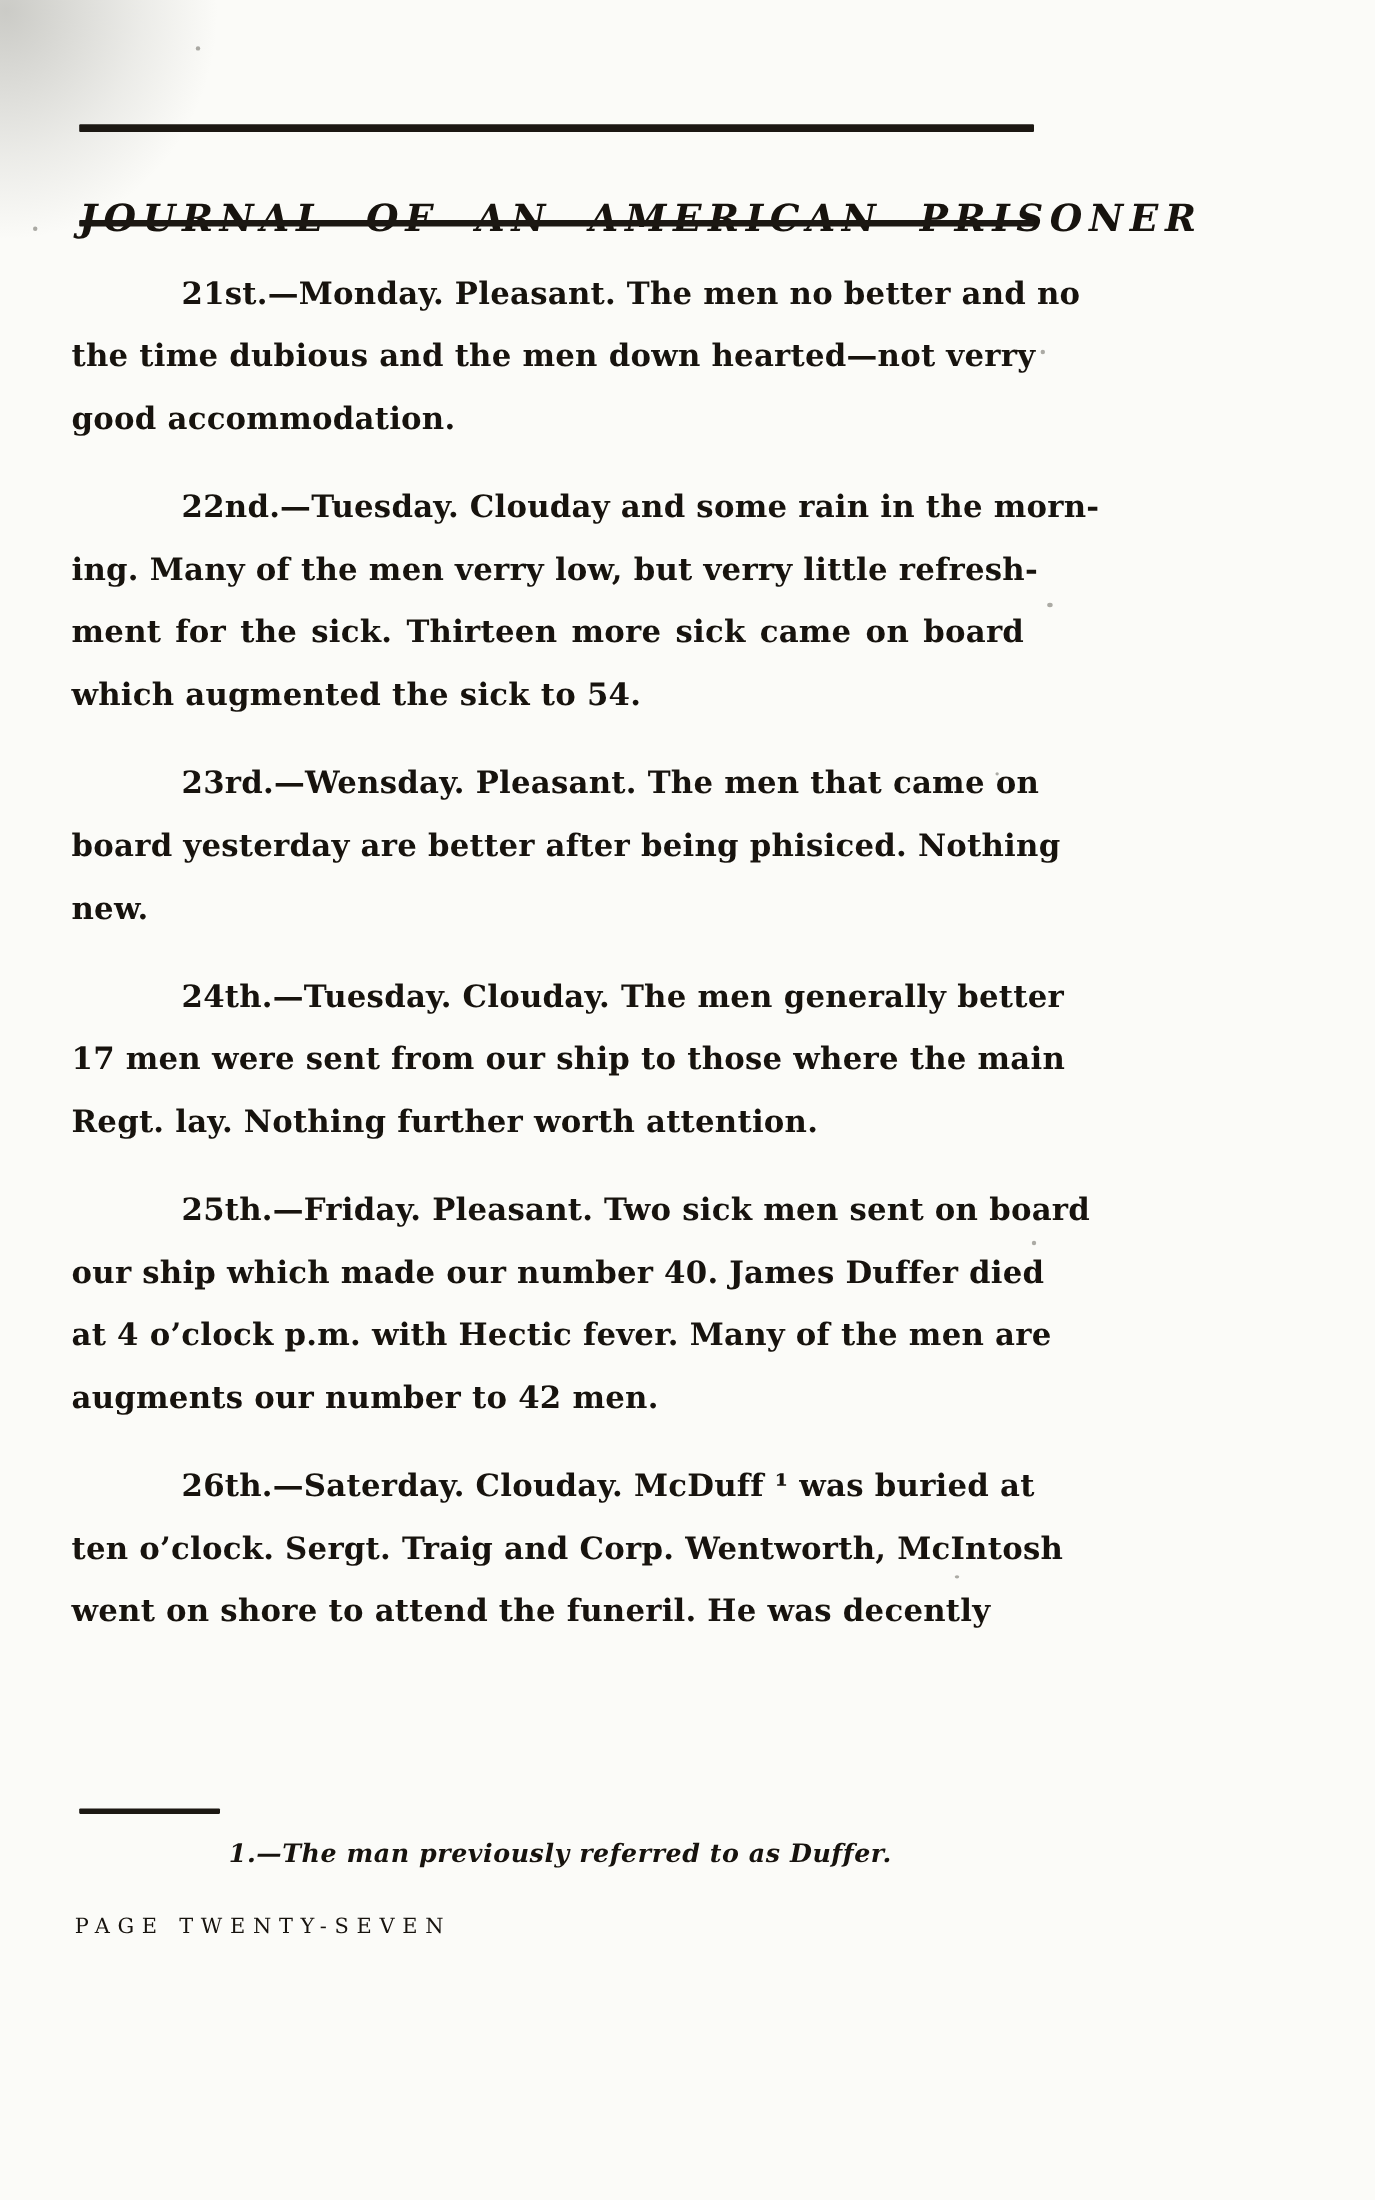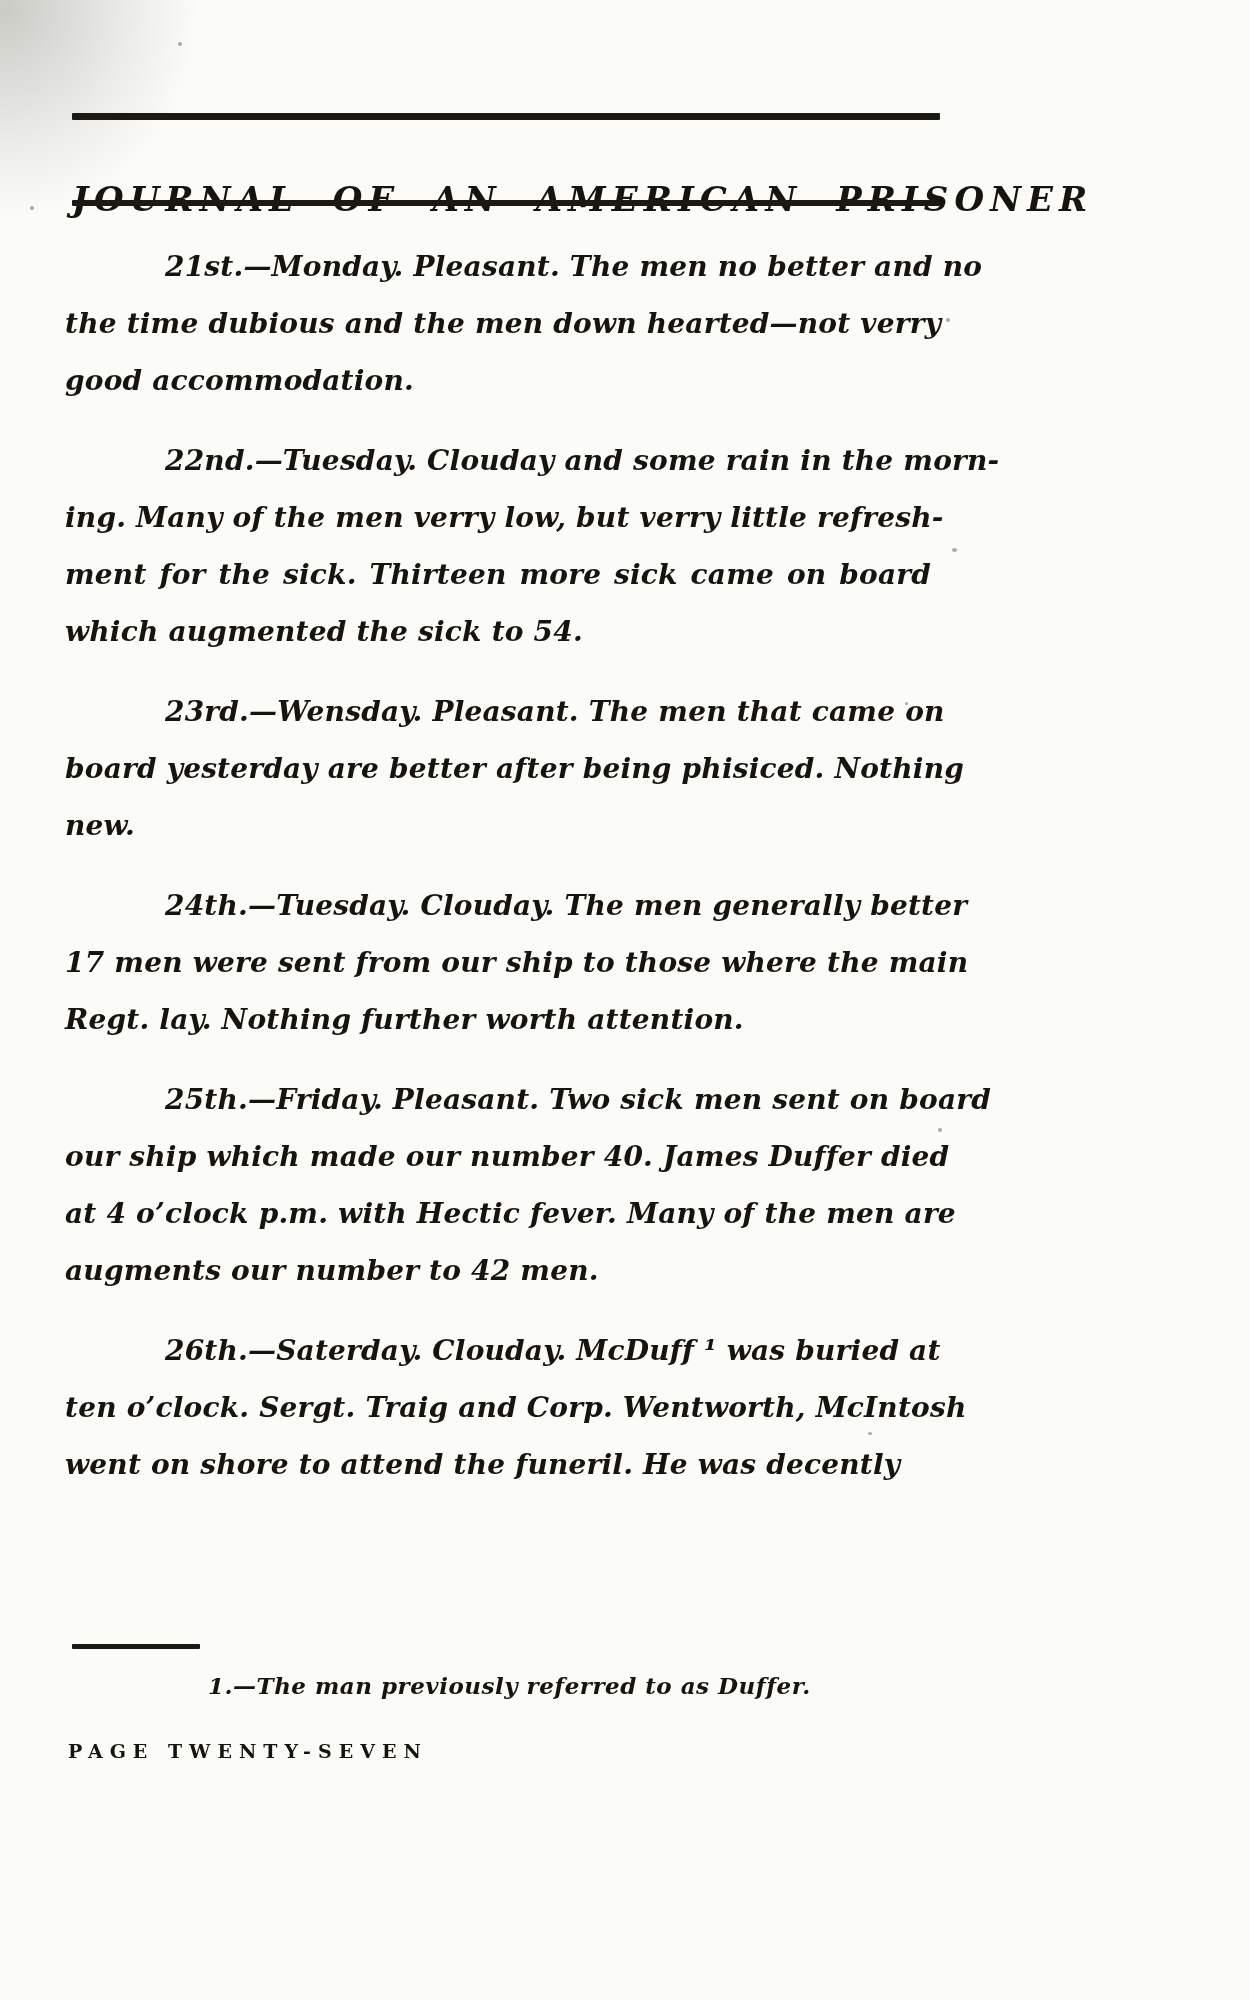--- a/index.html
+++ b/index.html
@@ -66,21 +66,21 @@
   .journal-body {
     position: absolute;
     left: 65px;
     top: 238px;
     width: 866px;
     font-size: 28px;
     font-weight: bold;
     line-height: 57px;
     letter-spacing: 0.2px;
   }
-  .entry { margin: 0 0 23px 0; font-style: italic; }
+  .entry { margin: 0 0 23px 0; }
   .pline {
     text-align: justify;
     text-align-last: justify;
     white-space: nowrap;
   }
   .pline.first { text-indent: 100px; }
   .pline.last  { text-align-last: left; white-space: normal; }
 
   .footnote {
     position: absolute;
@@ -90,21 +90,21 @@
     font-style: italic;
     font-weight: bold;
     letter-spacing: 0.5px;
   }
 
   .page-footer {
     position: absolute;
     left: 68px;
     top: 1740px;
     font-size: 19px;
-    font-weight: bold;
+    font-weight: normal;
     letter-spacing: 7px;
   }
 </style>
 </head>
 <body>
 
 <div class="corner-smudge"></div>
 
 <div class="speckle" style="left:30px;  top:206px;  width:4px; height:4px;"></div>
 <div class="speckle" style="left:946px; top:318px;  width:4px; height:4px;"></div>

